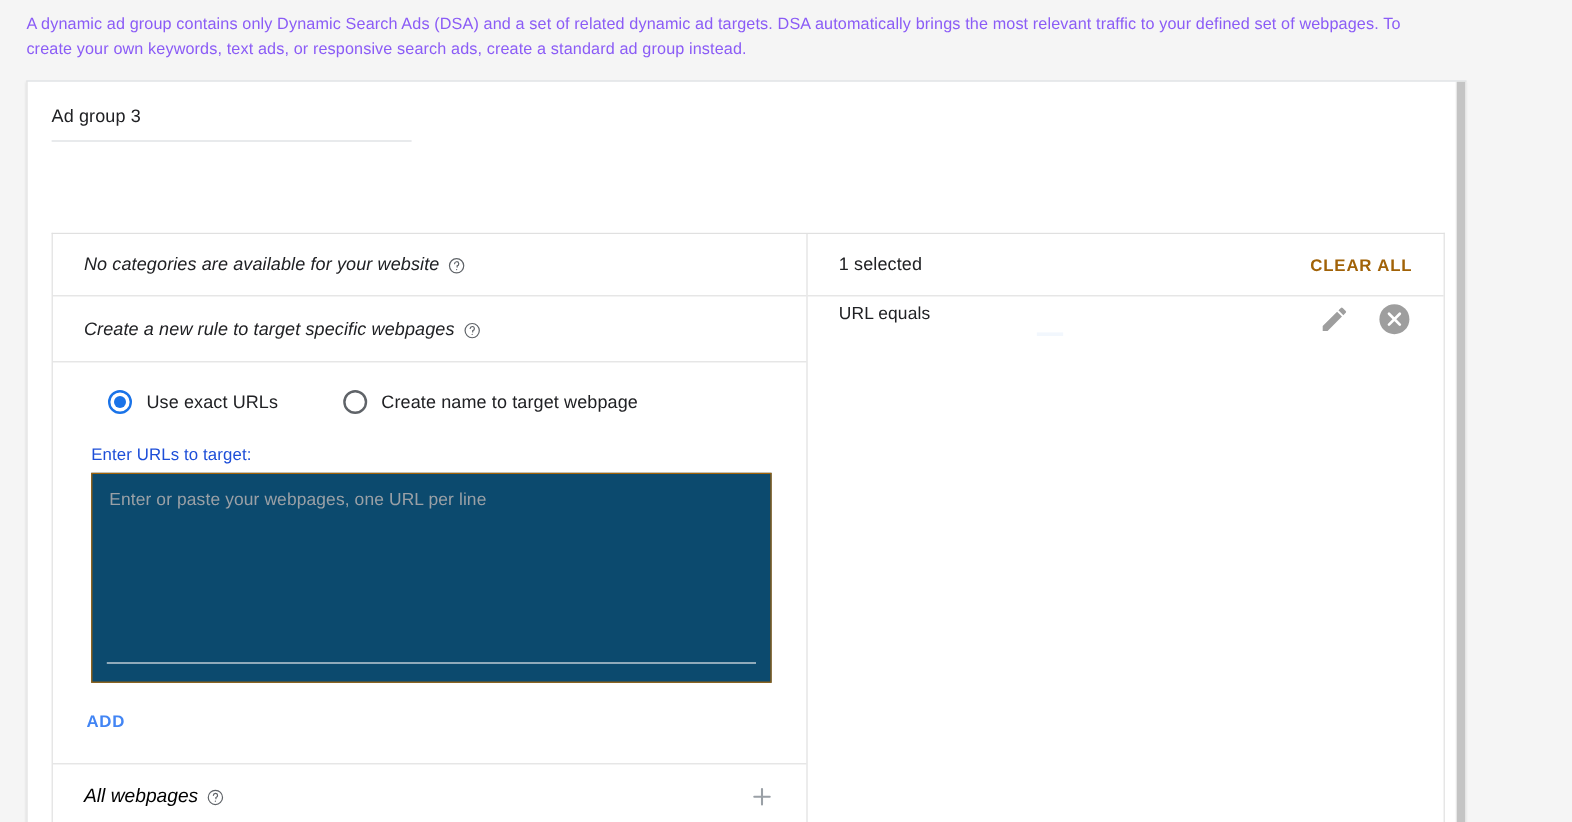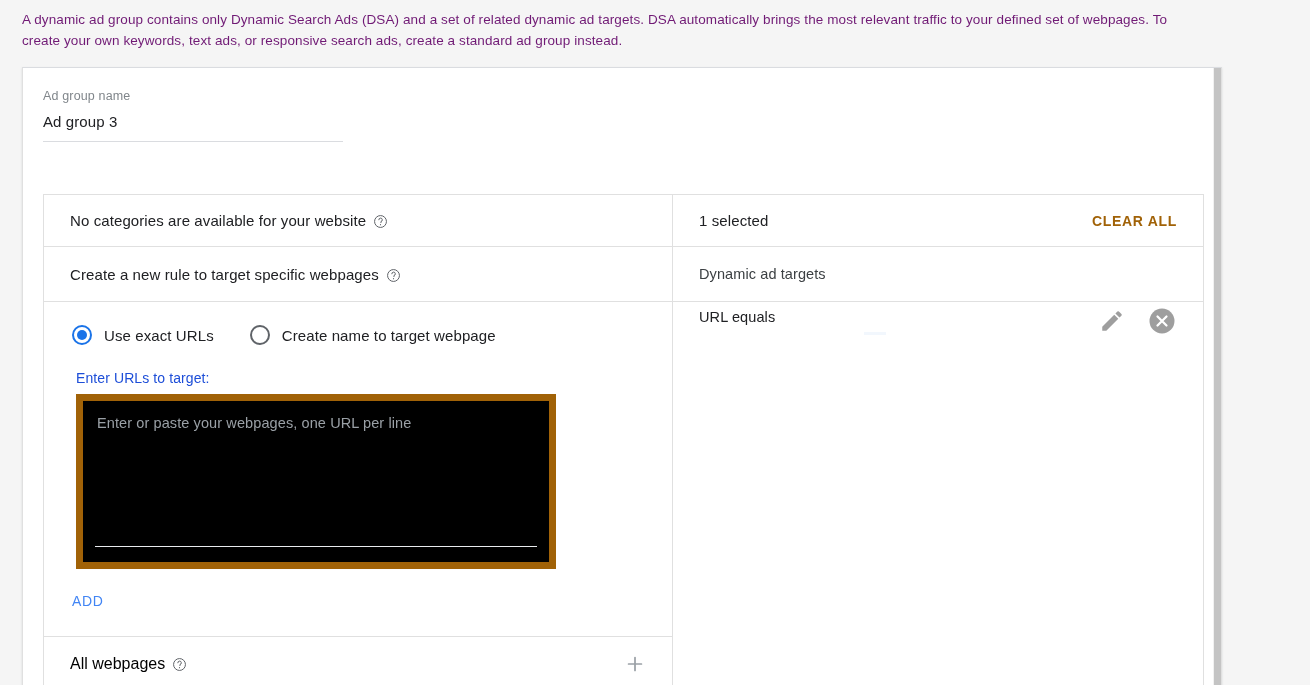--- a/index.html
+++ b/index.html
@@ -11,21 +11,21 @@
     overflow: hidden;
   }
 
   
   .intro {
     position: absolute;
     left: 22px; top: 9px;
     width: 1160px;
     font-size: 13.5px;
     line-height: 21px;
-    color: #701a75;
+    color: #8b5cf6;
     letter-spacing: .1px;
   }
 
   
   .card {
     position: absolute;
     left: 22px; top: 67px;
     width: 1200px;
     height: 640px;
     background: #ffffff;
@@ -98,21 +98,21 @@
     display: flex;
     align-items: center;
     padding: 0 26px;
     color: #202124;
     font-size: 15px;
     letter-spacing: .1px;
   }
   .row.h52 { height: 52px; }
   .row.h55 { height: 55px; }
 
-  .row-title { display: flex; align-items: center; gap: 7px; }
+  .row-title { display: flex; align-items: center; gap: 7px; font-style: italic; }
 
   
   .help-icon {
     width: 15px; height: 15px;
     display: inline-block;
     position: relative;
     top: 1px;
   }
   .help-icon svg { display: block; }
 
@@ -126,20 +126,21 @@
     display: flex;
     align-items: center;
     height: 38px;
     margin-left: 2px;
   }
   .radio {
     display: flex;
     align-items: center;
     cursor: pointer;
     margin-right: 36px;
+    margin-left: 18px;
   }
   .radio .dot {
     width: 20px; height: 20px;
     border-radius: 50%;
     border: 2px solid #5f6368;
     position: relative;
     margin-right: 12px;
     flex: none;
   }
   .radio.checked .dot { border-color: #1a73e8; }
@@ -154,43 +155,43 @@
   .radio .rlabel { font-size: 15px; color: #202124; letter-spacing: .1px; }
 
   .sub-label {
     font-size: 14px;
     color: #1d4ed8;
     margin: 16px 0 8px 6px;
     letter-spacing: .1px;
   }
   .url-box {
     margin-left: 6px;
-    width: 480px;
+    width: 567px;
     height: 175px;
-    border: 7px solid #a16207;
-    background: #000000;
+    border: 1px solid #a16207;
+    background: #0c4a6e;
     position: relative;
     padding: 14px 14px 0 14px;
   }
   .url-box .ph {
     font-size: 14.5px;
     color: #9aa0a6;
     letter-spacing: .1px;
   }
   .url-box .inner-rule {
     position: absolute;
     left: 12px; right: 12px;
     bottom: 15px;
     height: 1px;
     background: #e8eaed;
   }
   .add-btn {
     margin: 24px 0 0 2px;
     font-size: 14px;
-    font-weight: normal;
+    font-weight: bold;
     color: #4285f4;
     letter-spacing: .7px;
     cursor: pointer;
     display: inline-block;
   }
 
   
   .allweb {
     height: 54px;
     display: flex;
@@ -258,21 +259,20 @@
   .icon-btn { cursor: pointer; line-height: 0; }
 </style>
 </head>
 <body>
 
 <div class="intro">A dynamic ad group contains only Dynamic Search Ads (DSA) and a set of related dynamic ad targets. DSA automatically brings the most relevant traffic to your defined set of webpages. To create your own keywords, text ads, or responsive search ads, create a standard ad group instead.</div>
 
 <div class="card">
 
   <div class="field-block">
-    <div class="field-label">Ad group name</div>
     <div class="field-value">Ad group 3</div>
     <div class="field-underline"></div>
   </div>
 
   <div class="panes">
 
     <div class="pane-left">
 
       <div class="row h52">
         <span class="row-title">
@@ -344,21 +344,20 @@
 
     </div>
 
     <div class="pane-right">
 
       <div class="right-head">
         <span class="selected-count">1 selected</span>
         <span class="clear-all">CLEAR ALL</span>
       </div>
 
-      <div class="right-sub">Dynamic ad targets</div>
 
       <div class="target-row">
         <span class="label">URL equals</span>
         <span class="ghost-a"></span>
 
         <span class="target-actions">
           <span class="icon-btn">
             <svg width="26" height="26" viewBox="0 0 24 24" fill="#9e9e9e">
               <path d="M3 17.25V21h3.75L17.81 9.94l-3.75-3.75L3 17.25zM20.71 7.04a1 1 0 0 0 0-1.41l-2.34-2.34a1 1 0 0 0-1.41 0l-1.83 1.83 3.75 3.75 1.83-1.83z"></path>
             </svg>

